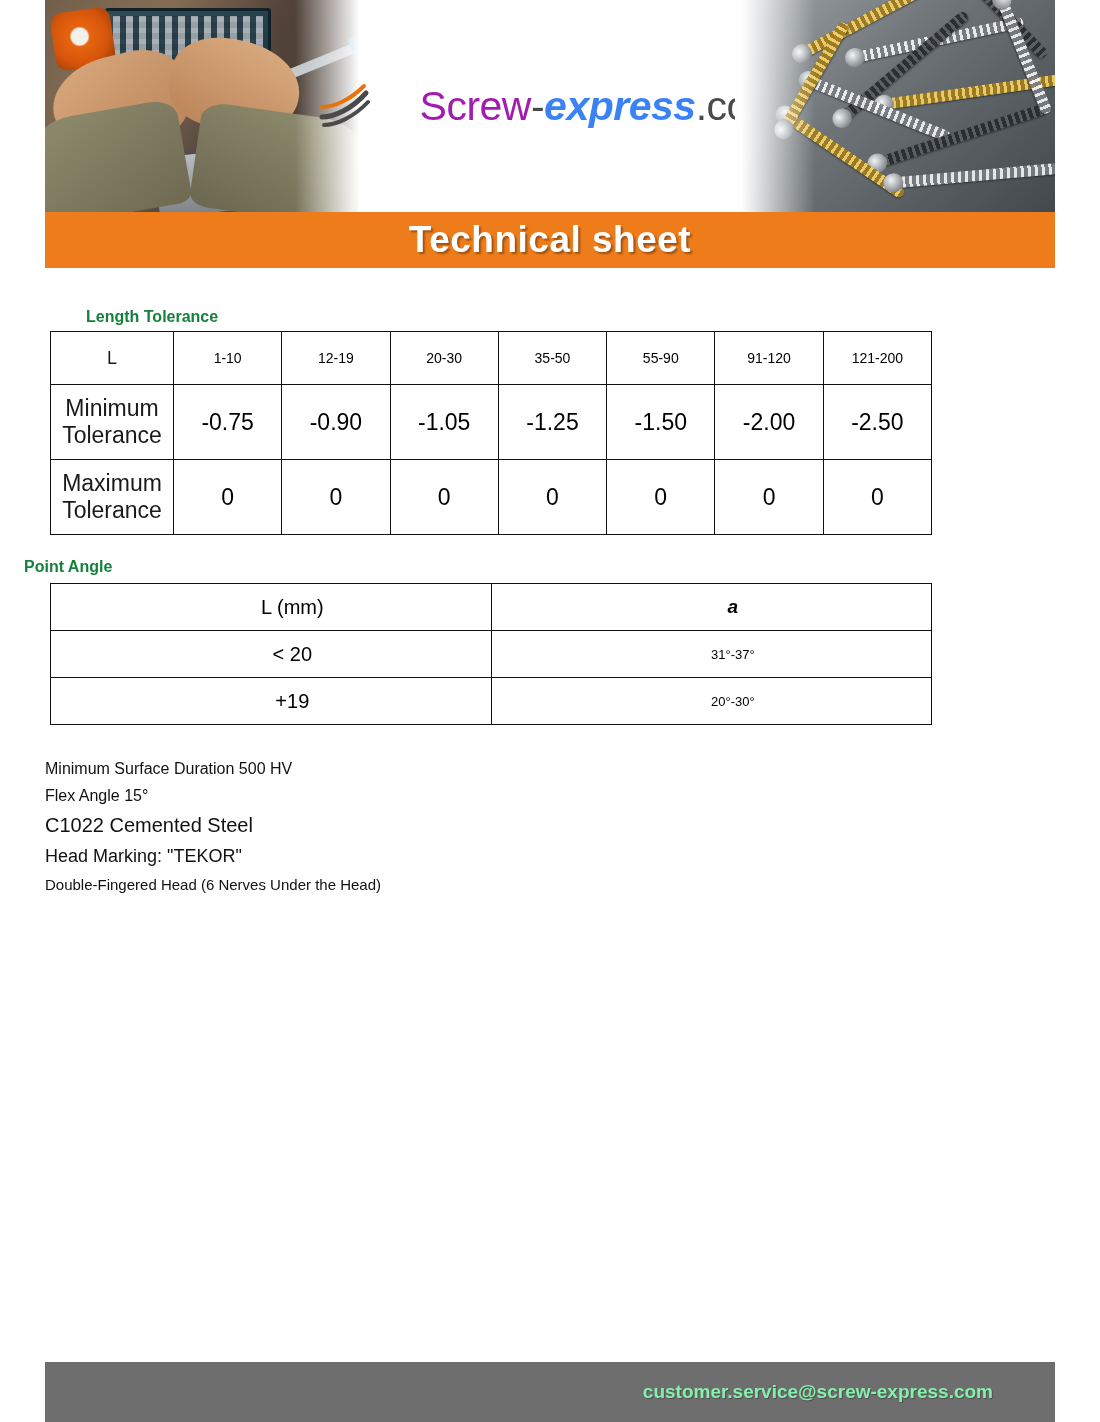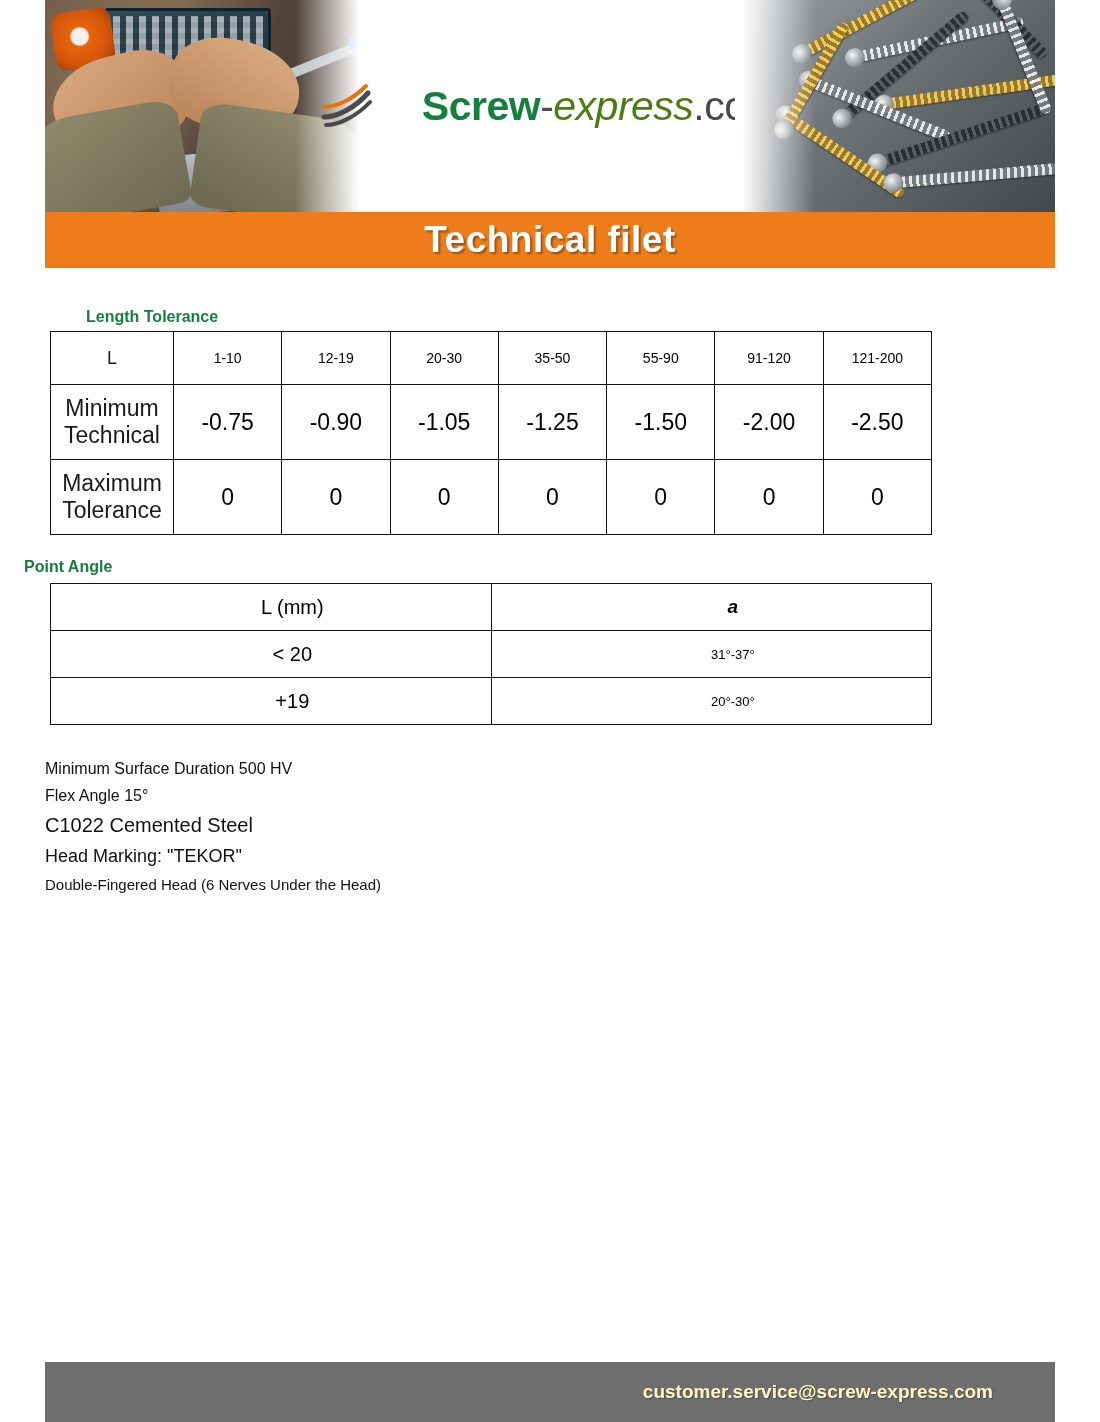--- a/index.html
+++ b/index.html
@@ -182,23 +182,23 @@
     height: 46px;
     position: relative;
     flex: 0 0 auto;
   }
   .logo-text {
     font-size: 41px;
     letter-spacing: -0.5px;
     white-space: nowrap;
     font-family: "Liberation Sans", sans-serif;
   }
-  .logo-text .a1 { color: #15803d; font-weight: 700; margin-left: 40px; }
+  .logo-text .a1 { color: #a21caf; font-weight: 400; margin-left: 40px; }
   .logo-text .a2 { color: #4a4a4a; font-weight: 400; }
-  .logo-text .a3 { color: #4d7c0f; font-weight: 400; font-style: italic; }
+  .logo-text .a3 { color: #3b82f6; font-weight: 700; font-style: italic; }
   .logo-text .a4 { color: #4a4a4a; font-weight: 400; }
 
   .banner-bar {
     position: absolute;
     left: 0;
     top: 212px;
     width: 1010px;
     height: 56px;
     background: #ef7c1a;
     display: flex;
@@ -299,21 +299,21 @@
     left: 45px;
     bottom: 0;
     width: 1010px;
     height: 60px;
     background: #6e6e6e;
     display: flex;
     align-items: center;
     justify-content: flex-end;
   }
   .footer .mail {
-    color: #fef9c3;
+    color: #86efac;
     font-size: 19px;
     font-weight: 700;
     margin-right: 62px;
     text-shadow: 1px 1px 1px rgba(0,0,0,0.3);
   }
 </style>
 </head>
 <body>
 
 <div class="header">
@@ -355,40 +355,40 @@
       <div class="scr gold" style="left:40px;  top:150px; width:140px; transform:rotate(34deg);"></div>
       <div class="scr" style="left:160px; top:170px; width:165px; transform:rotate(-5deg);"></div>
       <div class="scr dark" style="left:200px; top:4px;   width:130px; transform:rotate(46deg);"></div>
       <div class="scr" style="left:230px; top:52px;  width:120px; transform:rotate(68deg);"></div>
       <div class="scr gold" style="left:20px;  top:70px;  width:120px; transform:rotate(-60deg);"></div>
       <div class="fade"></div>
     </div>
   </div>
 
   <div class="banner-bar">
-    <span class="title">Technical filet</span>
+    <span class="title">Technical sheet</span>
   </div>
 </div>
 
 <div class="section-label" id="lbl-length">Length Tolerance</div>
 
 <table class="grid" id="tbl-length">
   <tbody>
       <tr class="head">
     <td class="rowhead">L</td>
     <td>1-10</td>
     <td>12-19</td>
     <td>20-30</td>
     <td>35-50</td>
     <td>55-90</td>
     <td>91-120</td>
     <td>121-200</td>
   </tr>
   <tr class="body">
-    <td class="rowhead">Minimum Technical</td>
+    <td class="rowhead">Minimum Tolerance</td>
     <td>-0.75</td>
     <td>-0.90</td>
     <td>-1.05</td>
     <td>-1.25</td>
     <td>-1.50</td>
     <td>-2.00</td>
     <td>-2.50</td>
   </tr>
   <tr class="body">
     <td class="rowhead">Maximum Tolerance</td>

